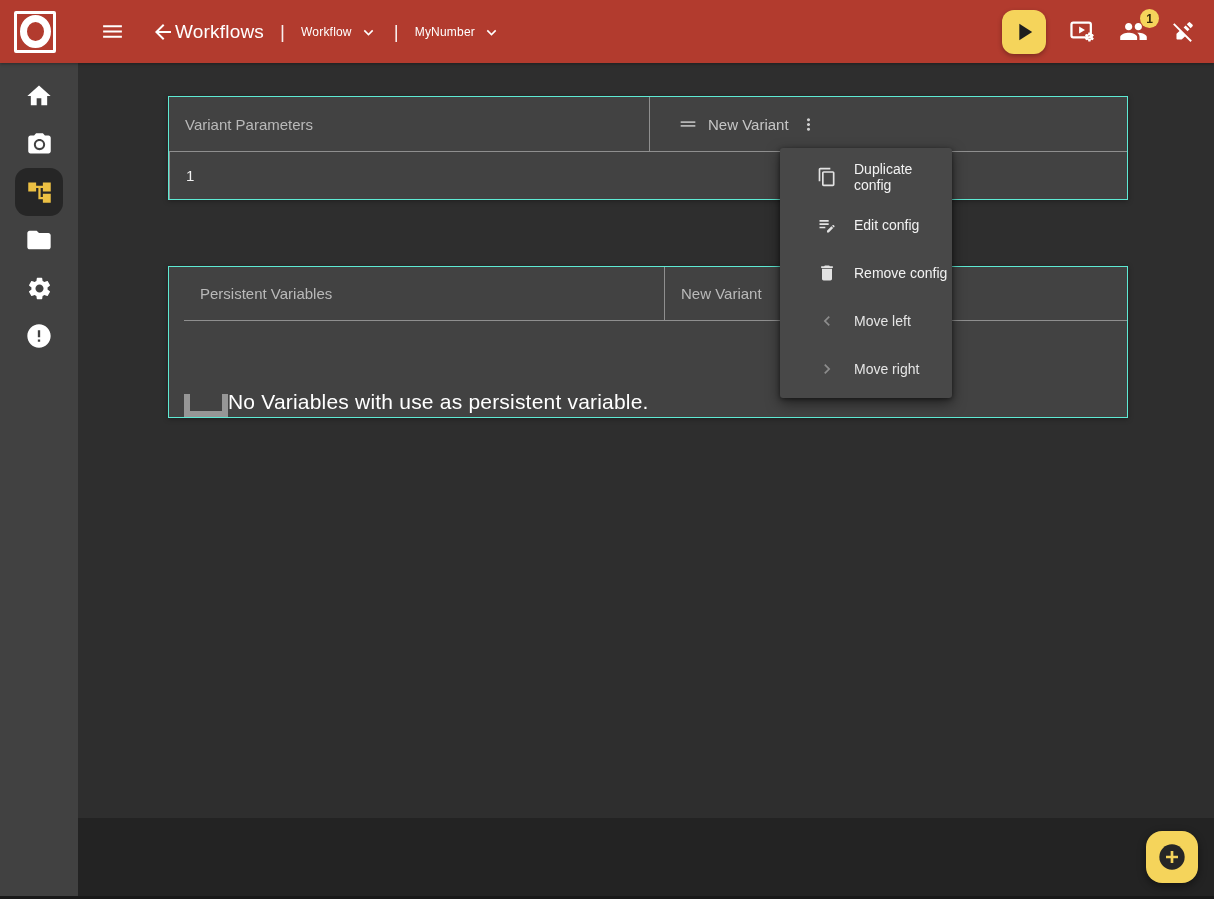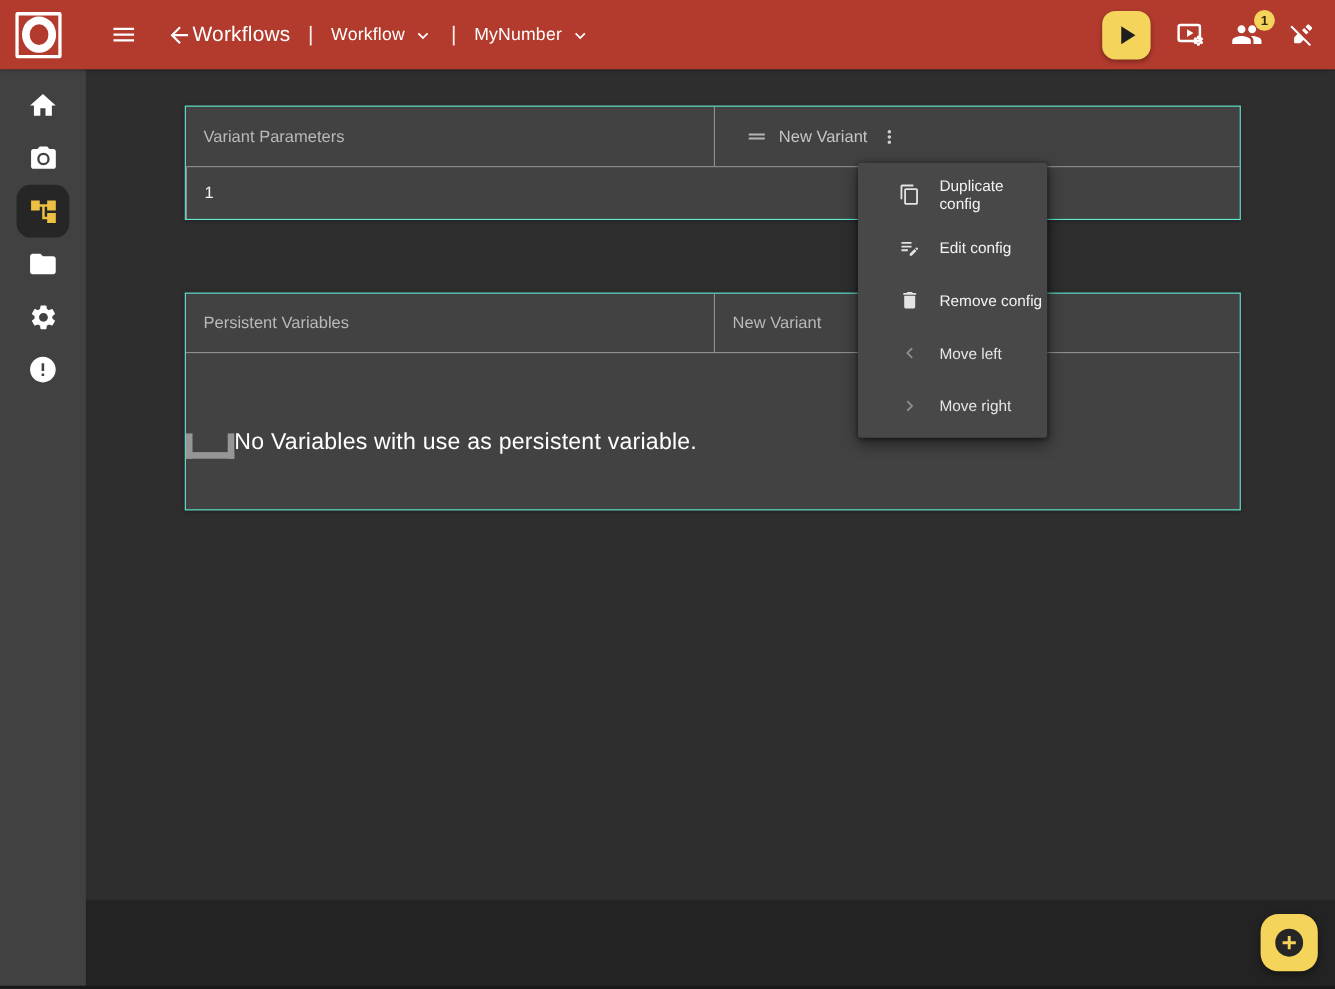--- a/index.html
+++ b/index.html
@@ -12,21 +12,21 @@
   .logo { margin-left:14px; width:42px; height:42px; border:3px solid #fff; border-radius:2px;
           display:flex; align-items:center; justify-content:center; flex:none; }
   .logo-ring { width:31px; height:33px; border:7.5px solid #fff; border-radius:50%; }
   .iconbtn { background:none; border:none; color:#fff; display:flex; align-items:center; justify-content:center;
              cursor:pointer; padding:0; }
   .iconbtn svg { display:block; }
   .btn-menu { margin-left:44px; }
   .btn-back { margin-left:26px; }
   .crumb-root { color:#fff; font-size:19px; font-weight:500; letter-spacing:.2px; cursor:pointer; }
   .crumb-sep { margin:0 16px; color:rgba(255,255,255,.92); font-size:19px; font-weight:400; }
-  .crumb-btn { background:none; border:none; color:#fff; font-size:16px; font-weight:500; letter-spacing:.2px;
+  .crumb-btn { background:none; border:none; color:#fff; font-size:12px; font-weight:500; letter-spacing:.2px;
                display:flex; align-items:center; gap:7px; cursor:pointer; }
   .crumb-btn svg { margin-top:2px; }
   .appbar-right { margin-left:auto; margin-right:18px; display:flex; align-items:center; gap:23px; }
   .play-btn { width:44px; height:44px; border:none; border-radius:12px; background:#f5d45b; cursor:pointer;
               display:flex; align-items:center; justify-content:center; box-shadow:0 2px 5px rgba(0,0,0,.3); }
   .users-wrap { position:relative; }
   .badge { position:absolute; top:-8px; right:-11px; width:19px; height:19px; border-radius:50%;
            background:#f5d45b; color:#33290a; font-size:12px; font-weight:700;
            display:flex; align-items:center; justify-content:center; }
 
@@ -40,21 +40,21 @@
   .side-gear   { top:211px; }
   .side-error  { top:259px; }
   .side-active-tile { position:absolute; left:15px; top:105px; width:48px; height:48px; background:#262626;
                       border-radius:13px; border:none; cursor:pointer; color:#ecc043;
                       display:flex; align-items:center; justify-content:center; }
 
   
   .panel { position:absolute; left:168px; width:960px; background:#424242; border:1px solid #5eead4;
            box-shadow:0 1px 5px rgba(0,0,0,.35); }
   .panel-variant { top:96px; height:104px; }
-  .panel-persistent { top:266px; height:198px; }
+  .panel-persistent { top:266px; height:152px;padding-left:15px; }
   .t-head { height:55px; border-bottom:1px solid #8f8f8f; display:flex; }
   .panel-persistent .t-head { height:54px; }
   .t-row { height:47px; display:flex; }
   .cell { width:480px; display:flex; align-items:center; padding-left:16px; flex:none; }
   .cell-right { width:478px; border-left:1px solid #8f8f8f; }
   .head-title { color:#b9b9b9; font-size:15px; }
   .row-text { color:#f2f2f2; font-size:15px; font-weight:500; }
   .variant-head-cell { padding-left:27px; color:#c6c6c6; }
   .drag-icon { color:#b5b5b5; margin-right:9px; display:flex; }
   .variant-label { color:#c6c6c6; font-size:15px; margin-right:8px; }

